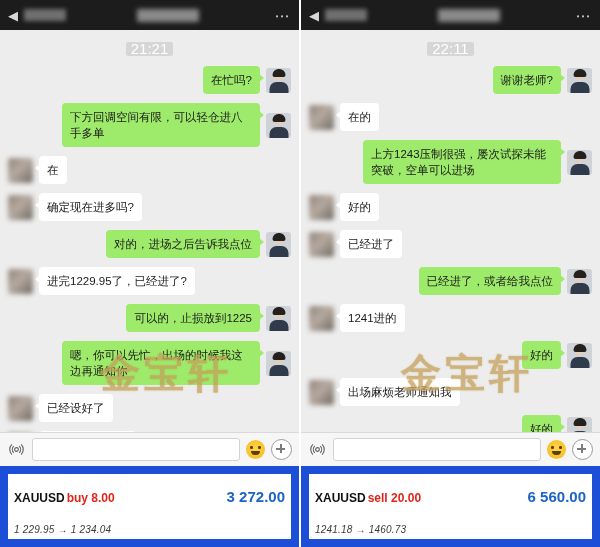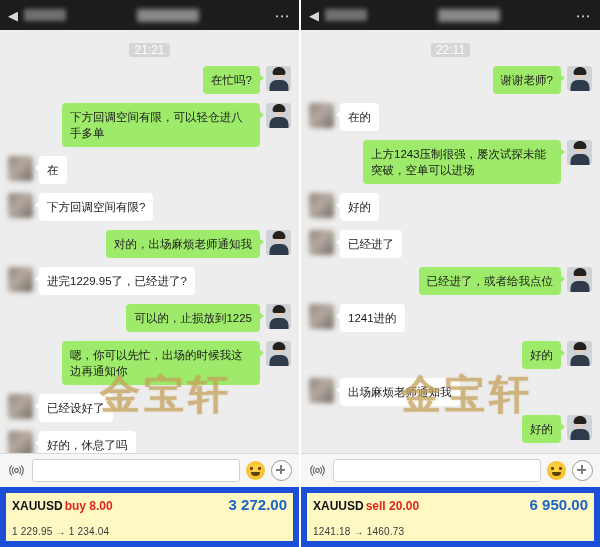--- a/index.html
+++ b/index.html
@@ -27,23 +27,23 @@
   
   .msgs{
     flex:1;overflow:hidden;background:#ededed;
     padding:6px 8px 2px 8px;box-sizing:border-box;position:relative;
   }
   .ts{
     text-align:center;margin:4px 0 8px 0;
   }
   .ts span{
     display:inline-block;background:#d6d6d6;color:#ffffff;
-    font-size:12px;line-height:12px;padding:1px 5px;border-radius:2px;
-  }
-  .row{display:flex;margin-bottom:9px;align-items:flex-start;}
+    font-size:15px;line-height:12px;padding:1px 5px;border-radius:2px;
+  }
+  .row{display:flex;margin-bottom:9px;align-items:center;}
   .row.left{justify-content:flex-start;}
   .row.right{justify-content:flex-end;}
 
   .avatar{width:25px;height:25px;border-radius:3px;flex:none;overflow:hidden;background:#b9b4ae;}
   .avatar.blur{background:linear-gradient(135deg,#8e8279 0%,#b6aaa0 45%,#6e6862 100%);filter:blur(2.6px);}
   .avatar.agent{
     background:#cfd3d8;position:relative;
   }
   .avatar.agent::before{
     content:"";position:absolute;left:50%;top:3px;transform:translateX(-50%);
@@ -108,28 +108,28 @@
     position:relative;flex:none;
   }
   .plus::before,.plus::after{
     content:"";position:absolute;background:#7c7c7c;
   }
   .plus::before{left:4px;top:8px;width:9px;height:1.6px;}
   .plus::after{left:8px;top:4px;width:1.6px;height:9px;}
 
   
   .order{
-    flex:none;border:6px solid #1d4ed8;box-sizing:border-box;
-    background:#fef9c3;padding:3px 6px 4px 6px;
+    flex:none;border:8px solid #1d4ed8;box-sizing:border-box;
+    background:#ffffff;padding:14px 6px 4px 6px;
   }
   .order-row1{display:flex;align-items:baseline;justify-content:space-between;}
   .sym{font-size:12px;font-weight:bold;color:#111111;}
   .side{font-size:12px;font-weight:bold;color:#e2241b;margin-left:2px;}
   .pl{font-size:15px;font-weight:bold;color:#1b63c6;}
-  .order-row2{font-size:10px;color:#3a3a3a;margin-top:12px;letter-spacing:0.2px;}
+  .order-row2{font-size:10px;color:#3a3a3a;margin-top:18px;letter-spacing:0.2px;font-style:italic;}
 
   
   .watermark{
     position:absolute;left:0;bottom:36px;width:332px;height:46px;
     pointer-events:none;color:#c4a05a;opacity:.75;
     font-family:"DejaVu Serif", serif;font-size:40px;font-weight:bold;
     display:flex;align-items:center;justify-content:center;letter-spacing:4px;
     text-shadow:0 0 2px rgba(180,140,60,.6);
   }
 </style>
@@ -169,25 +169,25 @@
           </div>
       </div>
 
       <div class="row left">
         <div class="avatar blur"></div>
         <div class="bubble">在</div>
       </div>
 
       <div class="row left">
         <div class="avatar blur"></div>
-        <div class="bubble">下方回调空间有限?</div>
-      </div>
-
-      <div class="row right">
-        <div class="bubble">对的，出场麻烦老师通知我</div>
+        <div class="bubble">确定现在进多吗?</div>
+      </div>
+
+      <div class="row right">
+        <div class="bubble">对的，进场之后告诉我点位</div>
         <div class="avatar agent">
             <i class="agent-hair"></i>
           </div>
       </div>
 
       <div class="row left">
         <div class="avatar blur"></div>
         <div class="bubble">进完1229.95了，已经进了?</div>
       </div>
 
@@ -333,19 +333,19 @@
       <span class="textfield" title=""></span>
       <span class="emoji"></span>
       <span class="plus"></span>
     </div>
 
     <div class="order">
       <div class="order-row1">
         <div>
           <span class="sym">XAUUSD</span><span class="side">sell 20.00</span>
         </div>
-        <div class="pl">6 950.00</div>
+        <div class="pl">6 560.00</div>
       </div>
       <div class="order-row2">1241.18 → 1460.73</div>
     </div>
   </div>
 
 </div>
 
 </body></html>

